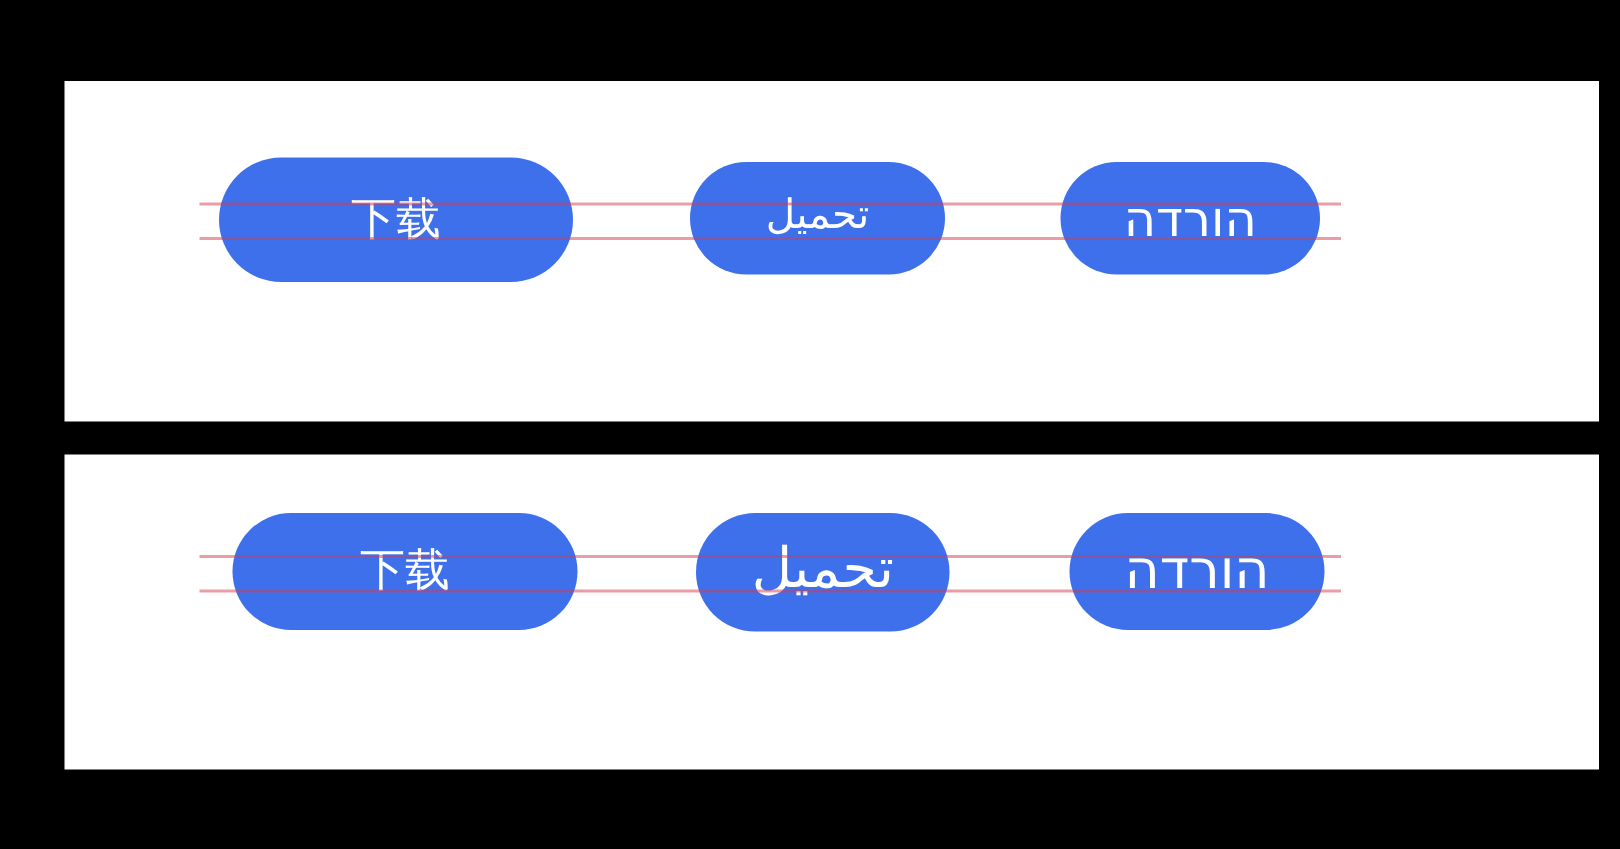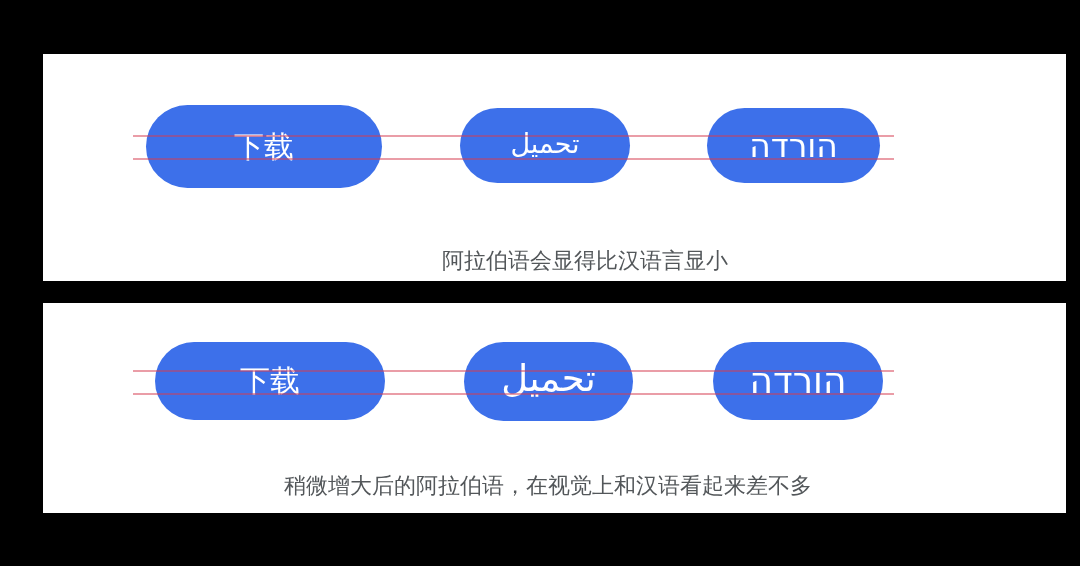--- a/index.html
+++ b/index.html
@@ -81,27 +81,25 @@
 <div class="canvas">
 
   <section class="panel panel-1">
     <button class="pill-btn p1-zh" lang="zh">下载</button>
     <button class="pill-btn p1-ar" lang="ar" dir="rtl">تحميل</button>
     <button class="pill-btn p1-he" lang="he" dir="rtl">הורדה</button>
 
     <div class="guide-line p1-line-top"></div>
     <div class="guide-line p1-line-bottom"></div>
 
-    <p class="caption p1-caption">阿拉伯语会显得比汉语言显小</p>
   </section>
 
   <section class="panel panel-2">
     <button class="pill-btn p2-zh" lang="zh">下载</button>
     <button class="pill-btn p2-ar" lang="ar" dir="rtl">تحميل</button>
     <button class="pill-btn p2-he" lang="he" dir="rtl">הורדה</button>
 
     <div class="guide-line p2-line-top"></div>
     <div class="guide-line p2-line-bottom"></div>
 
-    <p class="caption p2-caption">稍微增大后的阿拉伯语，在视觉上和汉语看起来差不多</p>
   </section>
 
 </div>
 
 </body></html>

